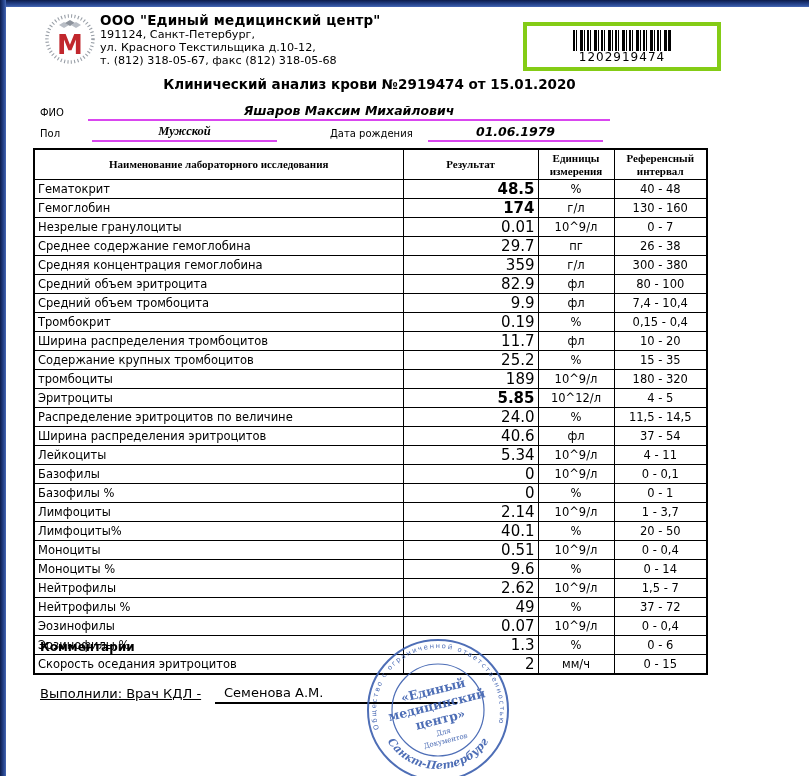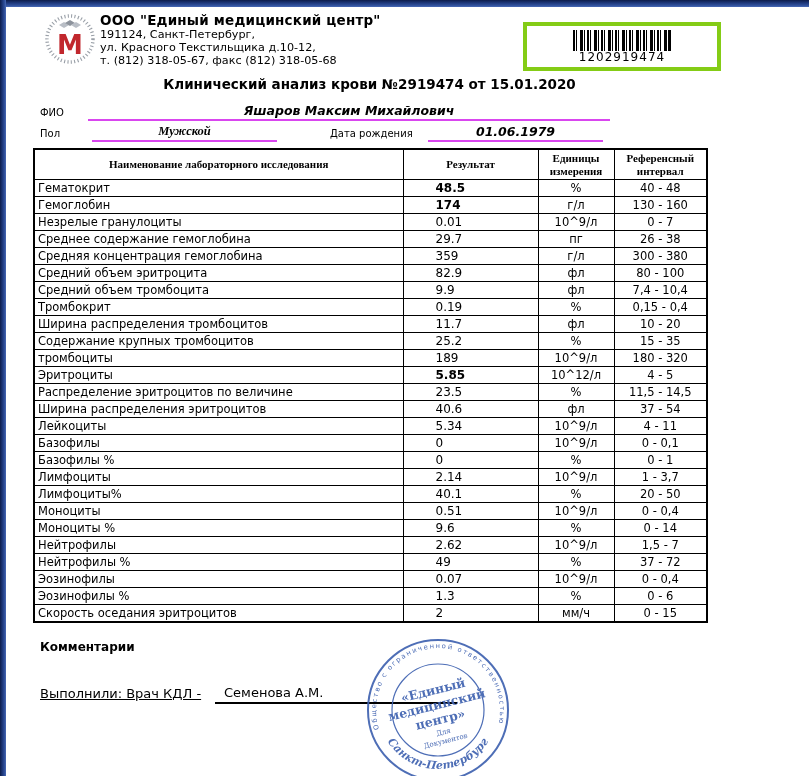--- a/index.html
+++ b/index.html
@@ -37,21 +37,21 @@
   
   .tbl-wrap{position:absolute;left:33px;top:148px;width:673px;}
   table{border-collapse:collapse;table-layout:fixed;width:100%;}
   th,td{border:1px solid #000;overflow:hidden;white-space:nowrap;}
   table{border:2px solid #000;}
   th{font-size:11px;line-height:1.15;font-weight:bold;text-align:center;vertical-align:middle;
      height:29px;padding:0 2px;white-space:normal;font-family:Liberation Serif, serif;}
   td{height:16px;font-size:11.5px;padding:0 3px;}
   col.c-name{width:369px;} col.c-res{width:135px;} col.c-unit{width:76px;} col.c-range{width:93px;}
   td.td-name{text-align:left;}
-  td.td-result{text-align:left;font-size:12px;padding-left:32px;}
+  td.td-result{text-align:right;font-size:15px;padding-left:32px;}
   td.td-result.flag{font-weight:bold;}
   td.td-units,td.td-range{text-align:center;}
 
   .comments{position:absolute;left:40px;top:640px;font-size:12px;font-weight:bold;}
   .performed{position:absolute;left:40px;top:686px;font-size:13px;text-decoration:underline;}
   .doctor{position:absolute;left:224px;top:685px;font-size:13px;}
   .sig-line{position:absolute;left:215px;top:702px;width:242px;height:2px;background:#000;}
 
   .stamp{position:absolute;left:362px;top:634px;width:152px;height:152px;opacity:.92;}
 </style>
@@ -176,21 +176,21 @@
             <td class="td-range">180 - 320</td>
           </tr>
           <tr>
             <td class="td-name">Эритроциты</td>
             <td class="td-result flag">5.85</td>
             <td class="td-units">10^12/л</td>
             <td class="td-range">4 - 5</td>
           </tr>
           <tr>
             <td class="td-name">Распределение эритроцитов по величине</td>
-            <td class="td-result">23.5</td>
+            <td class="td-result">24.0</td>
             <td class="td-units">%</td>
             <td class="td-range">11,5 - 14,5</td>
           </tr>
           <tr>
             <td class="td-name">Ширина распределения эритроцитов</td>
             <td class="td-result">40.6</td>
             <td class="td-units">фл</td>
             <td class="td-range">37 - 54</td>
           </tr>
           <tr>

